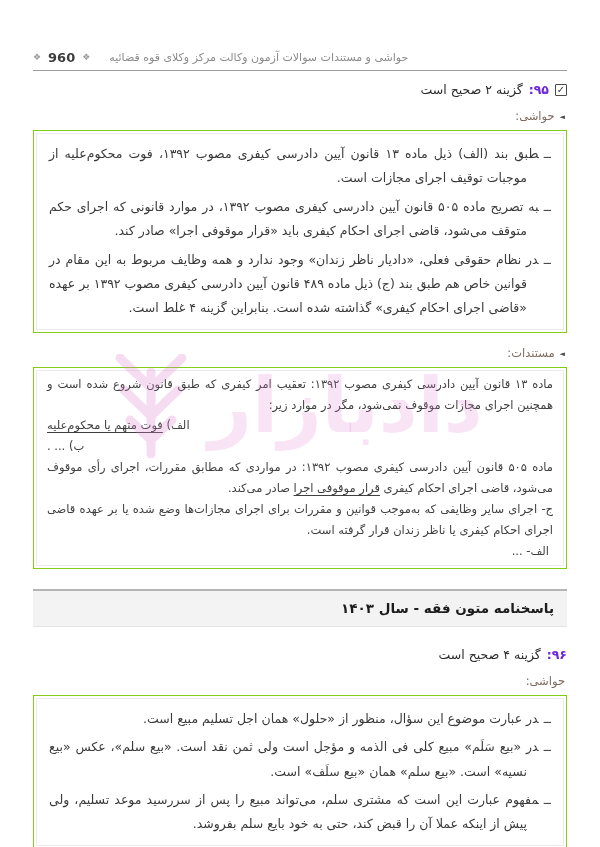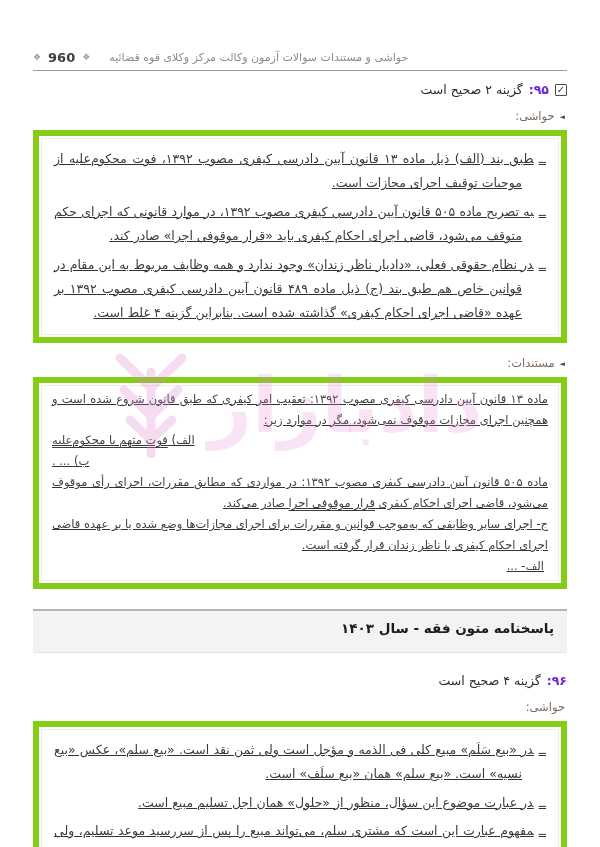--- a/index.html
+++ b/index.html
@@ -24,47 +24,46 @@
   .checkbox{display:inline-flex;width:12px;height:12px;border:1px solid #4a4a4a;border-radius:1px;
     align-items:center;justify-content:center;font-size:10px;line-height:1;color:#3a3a3a;box-sizing:border-box;}
 
   
   .label-line{direction:rtl;display:flex;align-items:center;gap:5px;font-size:11.5px;color:#7d6a5f;margin:0 2px 7px 0;}
   .arrow-icon{font-size:7px;color:#4a4a4a;transform:translateY(1px);}
 
   
   .tbox{
     direction:rtl;
-    border:6px solid #84cc16;
+    border:1px solid #84cc16;
     box-shadow:inset 0 0 0 2px #ffffff, inset 0 0 0 3px #ececec;
     padding:7px 15px;
     margin-bottom:13px;
     background:transparent;
-    text-decoration:underline;
   }
   .bullet-p{
     font-size:12.5px;line-height:1.95;color:#3a3a3a;text-align:justify;
     margin:4px 0;padding-right:24px;text-indent:-24px;
   }
   .bullet{color:#4a4a4a;margin-left:5px;}
 
   
   .mbox{padding:6px 13px;margin-bottom:8px;}
   .m-line{font-size:11.5px;line-height:1.82;color:#3f3f3f;}
   .m-just{text-align:justify;}
   .m-center{text-align:left;}
   .m-right{text-align:right;padding-right:4px;}
   .u{text-decoration:underline;text-underline-offset:3px;}
 
   
   .section-bar{
     direction:rtl;background:#f3f3f3;
     border-top:2px solid #b5b5b5;border-bottom:1px solid #e2e2e2;
     margin-top:20px;margin-bottom:20px;
-    padding:9px 13px 16px 13px;
+    padding:9px 13px 10px 13px;
     font-size:13.5px;font-weight:bold;color:#1c1c1c;text-align:right;
   }
 
   
   .watermark{
     position:absolute;top:336px;left:80px;right:85px;height:140px;
     display:flex;direction:rtl;align-items:center;justify-content:center;gap:18px;
     pointer-events:none;
   }
   .watermark-text{
@@ -124,22 +123,22 @@
   <div class="q-line">
     <span class="q-num">۹۶:</span>
     <span>گزینه ۴ صحیح است</span>
   </div>
 
   <div class="label-line">
     <span>حواشی:</span>
   </div>
 
   <div class="tbox">
+    <p class="bullet-p"><span class="bullet">ــ</span><span>در عبارت موضوع این سؤال، منظور از «حلول» همان اجل تسلیم مبیع است.</span></p>
     <p class="bullet-p"><span class="bullet">ــ</span><span>در «بیع سَلَم» مبیع کلی فی الذمه و مؤجل است ولی ثمن نقد است. «بیع سلم»، عکس «بیع نسیه» است. «بیع سلم» همان «بیع سلَف» است.</span></p>
-    <p class="bullet-p"><span class="bullet">ــ</span><span>در عبارت موضوع این سؤال، منظور از «حلول» همان اجل تسلیم مبیع است.</span></p>
     <p class="bullet-p"><span class="bullet">ــ</span><span>مفهوم عبارت این است که مشتری سلم، می‌تواند مبیع را پس از سررسید موعد تسلیم، ولی پیش از اینکه عملا آن را قبض کند، حتی به خود بایع سلم بفروشد.</span></p>
   </div>
 
   <div class="watermark">
     <span class="watermark-text">دادبازار</span>
     <svg class="watermark-tree" width="78" height="104" viewBox="0 0 78 104" fill="none" stroke="#de85cd" stroke-width="9" stroke-linecap="round">
       <line x1="39" y1="18" x2="39" y2="100"></line>
       <polyline points="8,4 39,34 70,4" fill="none"></polyline>
       <polyline points="12,36 39,62 66,36" fill="none"></polyline>
       <polyline points="18,66 39,86 60,66" fill="none"></polyline>

